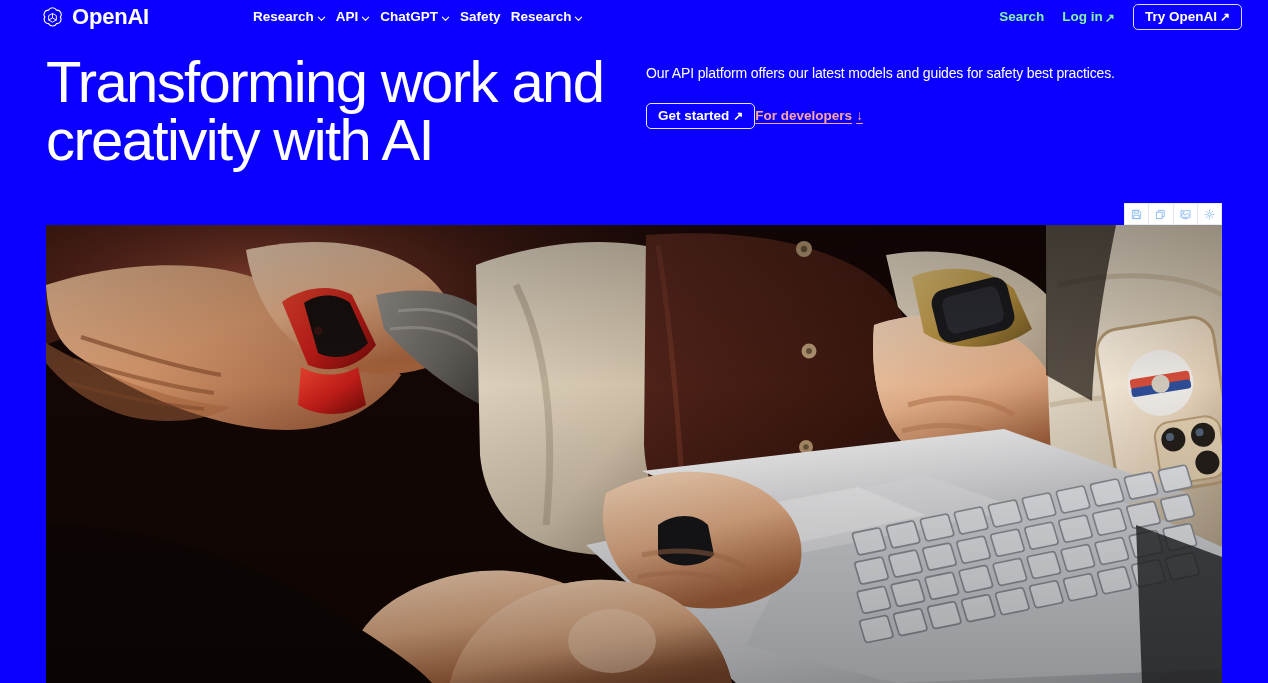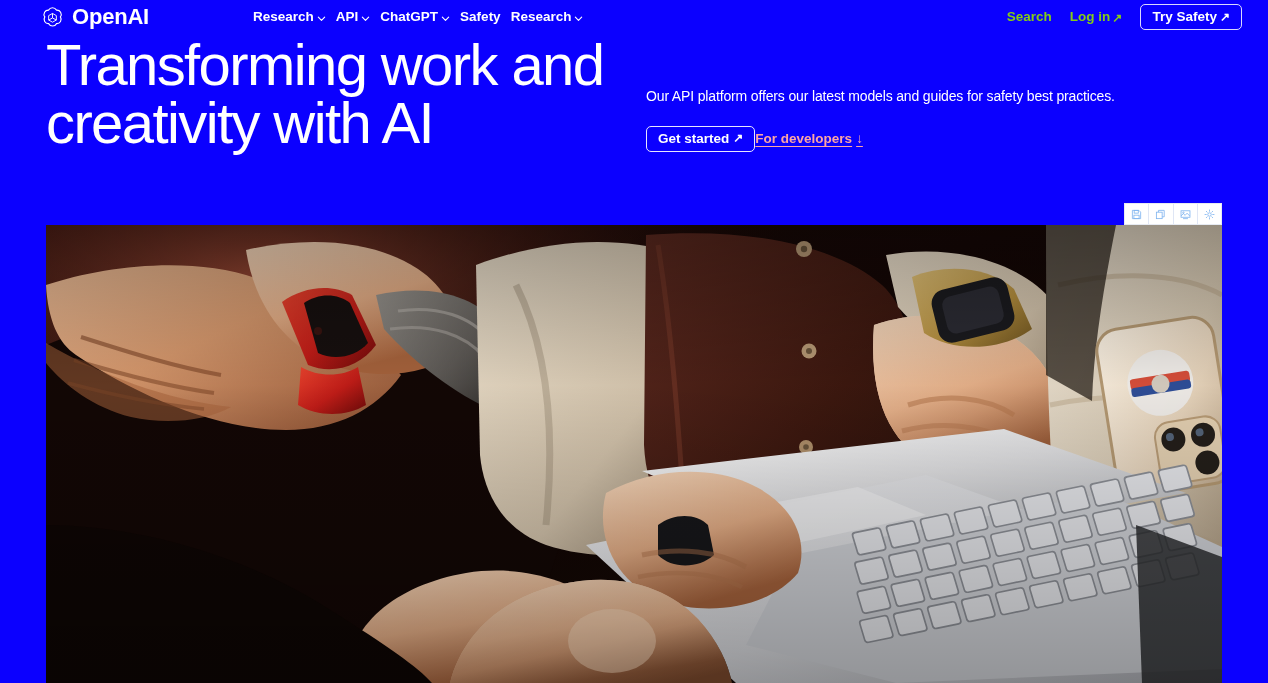--- a/index.html
+++ b/index.html
@@ -83,21 +83,21 @@
 
   .nav-right {
     margin-left: auto;
     display: flex;
     align-items: center;
     gap: 18px;
   }
   .nav-link {
     font-size: 13.5px;
     font-weight: 700;
-    color: #84cc16;
+    color: #86efac;
     cursor: pointer;
     white-space: nowrap;
     display: flex;
     align-items: flex-end;
     gap: 2px;
     line-height: 1;
   }
   .arrow-ne { font-size: 12px; display: inline-block; line-height: 1; }
 
   .btn-outline {
@@ -113,25 +113,25 @@
     display: flex;
     align-items: center;
     gap: 3px;
     font-family: "Liberation Sans", sans-serif;
     line-height: 1;
   }
 
   
   .hero {
     position: absolute;
-    top: 36px; left: 0;
+    top: 53px; left: 0;
     width: 1268px;
     padding: 0 40px 0 46px;
     display: flex;
-    align-items: flex-end;
+    align-items: flex-start;
   }
 
   .hero-left { width: 600px; flex: 0 0 600px; }
 
   .hero-title {
     font-size: 58px;
     font-weight: 400;
     line-height: 1.0;
     letter-spacing: -1.6px;
     color: #ffffff;
@@ -299,21 +299,21 @@
       <div class="nav-link">
         <span>Search</span>
       </div>
 
       <div class="nav-link">
         <span>Log in</span>
         <span class="arrow-ne">↗</span>
       </div>
 
       <button class="btn-outline">
-        <span>Try Safety</span>
+        <span>Try OpenAI</span>
         <span class="arrow-ne">↗</span>
       </button>
     </div>
 
   </div>
 
   <div class="hero">
 
     <div class="hero-left">
       <h1 class="hero-title">Transforming work and

